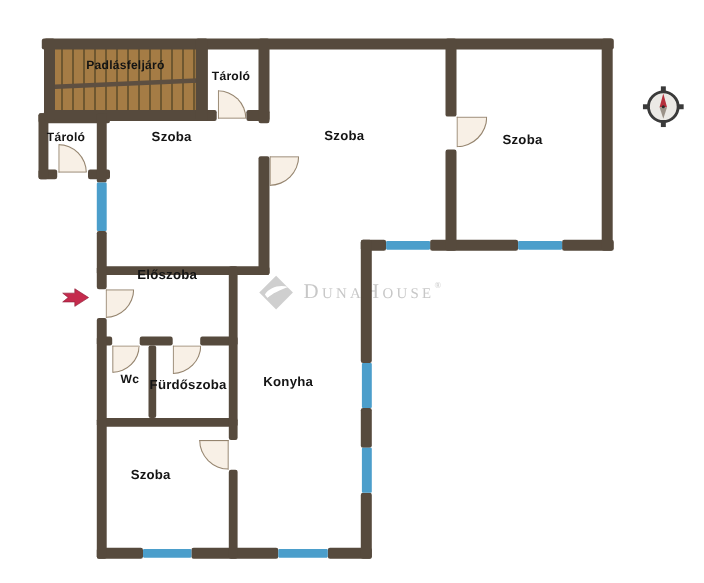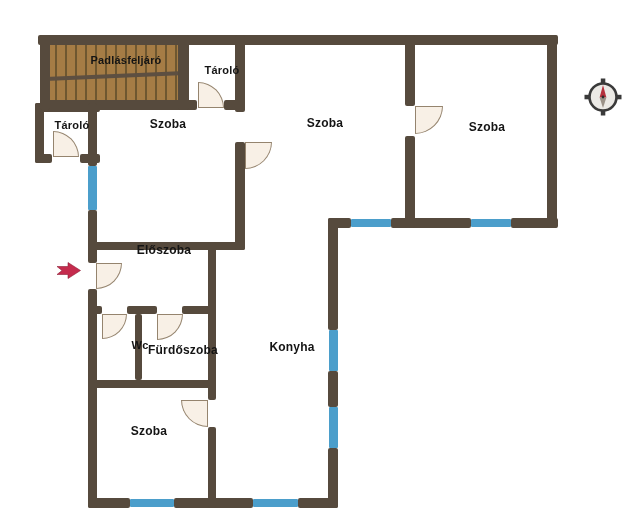--- a/index.html
+++ b/index.html
@@ -10,21 +10,21 @@
   
   .win{position:absolute;background:var(--window);z-index:4;border-radius:1px;}
   
   .door{position:absolute;background:var(--door-fill);border:1.5px solid var(--door-border);
         box-sizing:border-box;z-index:2;}
   .door.tr{border-radius:0 100% 0 0;}
   .door.br{border-radius:0 0 100% 0;}
   .door.bl{border-radius:0 0 0 100%;}
   
   .lbl{position:absolute;transform:translate(-50%,-50%);font-weight:bold;color:#141414;
-       font-size:12px;white-space:nowrap;z-index:6;letter-spacing:.2px;padding-left:24px;}
+       font-size:12px;white-space:nowrap;z-index:6;letter-spacing:.2px;}
   .lbl.small{font-size:11px;}
   
   .stairs{position:absolute;left:44px;top:40px;width:141px;height:66px;z-index:2;
           background:repeating-linear-gradient(90deg,var(--wood) 0px,var(--wood) 8px,var(--wood-line) 8px,var(--wood-line) 10px);
           border:3px solid var(--wood-border);box-sizing:border-box;}
   .stairs .divider{position:absolute;left:-2px;top:31px;width:140px;height:4px;
           background:var(--wood-border);transform:rotate(-2.5deg);}
   
   .watermark{position:absolute;left:234px;top:247px;height:38px;display:flex;align-items:center;
              z-index:0;color:var(--wm);user-select:none;}
@@ -32,20 +32,28 @@
   .watermark .big{font-size:19px;}
   .watermark .small-caps{font-size:13.5px;}
   .watermark sup{font-size:8px;vertical-align:9px;letter-spacing:0;}
   .overlay-icon{position:absolute;z-index:6;}
 </style>
 </head>
 <body>
 
 <div class="canvas">
 
+  <div class="watermark">
+    <svg width="34" height="34" viewBox="0 0 40 40">
+      <polygon points="20,2 38,20 20,38 2,20" fill="#cfcfcf"></polygon>
+      <path d="M8,22 C13,14 24,11 33,14 C25,17 15,21 11,26 Z" fill="#ffffff"></path>
+      <path d="M10,26 C16,22 24,19 31,17 C24,22 16,26 13,28 Z" fill="#cfcfcf"></path>
+    </svg>
+    <span class="txt"><span class="big">D</span><span class="small-caps">UNA</span><span class="big">H</span><span class="small-caps">OUSE</span><sup>®</sup></span>
+  </div>
 
   <div class="stairs">
     <div class="divider"></div>
   </div>
 
   <div class="wall" style="left:38px;top:35px;width:520px;height:10px"></div>
   <div class="wall" style="left:35px;top:103px;width:65px;height:9px"></div>
   <div class="wall" style="left:35px;top:154px;width:17px;height:9px"></div>
   <div class="wall" style="left:80px;top:154px;width:20px;height:9px"></div>
   <div class="wall" style="left:40px;top:100px;width:157px;height:10px"></div>
@@ -97,23 +105,23 @@
   <div class="door br" style="left:157px;top:314px;width:26px;height:26px"></div>
   <div class="door bl" style="left:181px;top:400px;width:27px;height:27px"></div>
 
   <div class="lbl small" style="left:114px;top:60px">Padlásfeljáró</div>
   <div class="lbl small" style="left:210px;top:70px">Tároló</div>
   <div class="lbl small" style="left:60px;top:125px">Tároló</div>
   <div class="lbl" style="left:156px;top:124px">Szoba</div>
   <div class="lbl" style="left:313px;top:123px">Szoba</div>
   <div class="lbl" style="left:475px;top:127px">Szoba</div>
   <div class="lbl" style="left:152px;top:250px">Előszoba</div>
-  <div class="lbl small" style="left:128px;top:345px">Wc</div>
+  <div class="lbl small" style="left:118px;top:345px">Wc</div>
   <div class="lbl" style="left:171px;top:350px">Fürdőszoba</div>
-  <div class="lbl" style="left:280px;top:347px">Konyha</div>
+  <div class="lbl" style="left:262px;top:347px">Konyha</div>
   <div class="lbl" style="left:137px;top:431px">Szoba</div>
 
   <svg class="overlay-icon" style="left:56px;top:261px" width="26" height="19" viewBox="0 0 26 19">
     <path d="M1,5.5 L12,5.5 L12,1.5 L24.5,9.5 L12,17.5 L12,13.5 L1,13.5 L6,9.5 Z" fill="var(--arrow)" stroke="#8f1f38" stroke-width="0.6"></path>
   </svg>
 
   <svg class="overlay-icon" style="left:580px;top:74px" width="46" height="46" viewBox="0 0 46 46">
     <rect x="20.8" y="4.5" width="4.5" height="4.5" fill="var(--compass-dark)"></rect>
     <rect x="20.8" y="37" width="4.5" height="4.5" fill="var(--compass-dark)"></rect>
     <rect x="4.5" y="20.8" width="4.5" height="4.5" fill="var(--compass-dark)"></rect>

